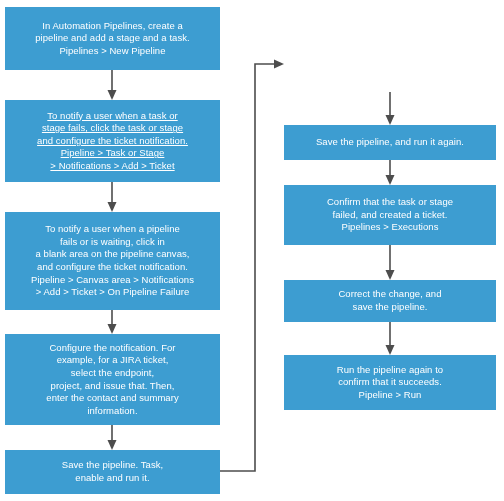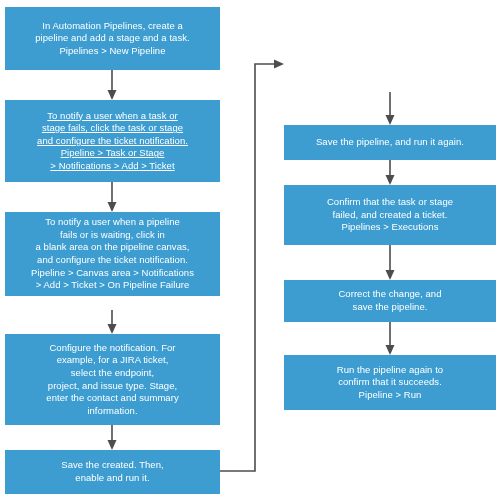--- a/index.html
+++ b/index.html
@@ -115,40 +115,40 @@
   </div>
 
   <div class="node" style="left:5px; top:100px; width:215px; height:82px;text-decoration:underline;">
     <span class="node-text">To notify a user when a task or
 stage fails, click the task or stage
 and configure the ticket notification.
 Pipeline &gt; Task or Stage
 &gt; Notifications &gt; Add &gt; Ticket</span>
   </div>
 
-  <div class="node overflow" style="left:5px; top:212px; width:215px; height:84px;">
+  <div class="node overflow" style="left:5px; top:212px; width:215px; height:98px;">
     <span class="node-text">To notify a user when a pipeline
 fails or is waiting, click in
 a blank area on the pipeline canvas,
 and configure the ticket notification.
 Pipeline &gt; Canvas area &gt; Notifications
 &gt; Add &gt; Ticket &gt; On Pipeline Failure</span>
   </div>
 
   <div class="node" style="left:5px; top:334px; width:215px; height:91px;">
     <span class="node-text">Configure the notification. For
 example, for a JIRA ticket,
 select the endpoint,
-project, and issue type. Stage,
+project, and issue that. Then,
 enter the contact and summary
 information.</span>
   </div>
 
   <div class="node" style="left:5px; top:450px; width:215px; height:44px;">
-    <span class="node-text">Save the created. Then,
+    <span class="node-text">Save the pipeline. Task,
 enable and run it.</span>
   </div>
 
 
   <div class="node" style="left:284px; top:185px; width:212px; height:60px;">
     <span class="node-text">Confirm that the task or stage
 failed, and created a ticket.
 Pipelines &gt; Executions</span>
   </div>
 

